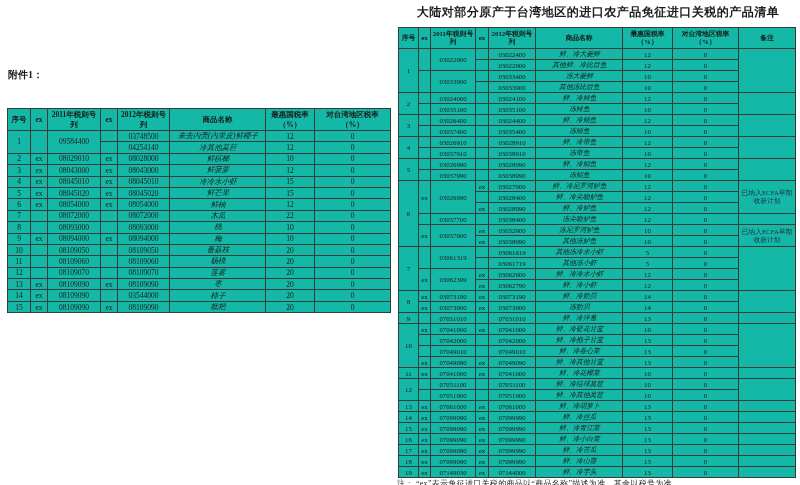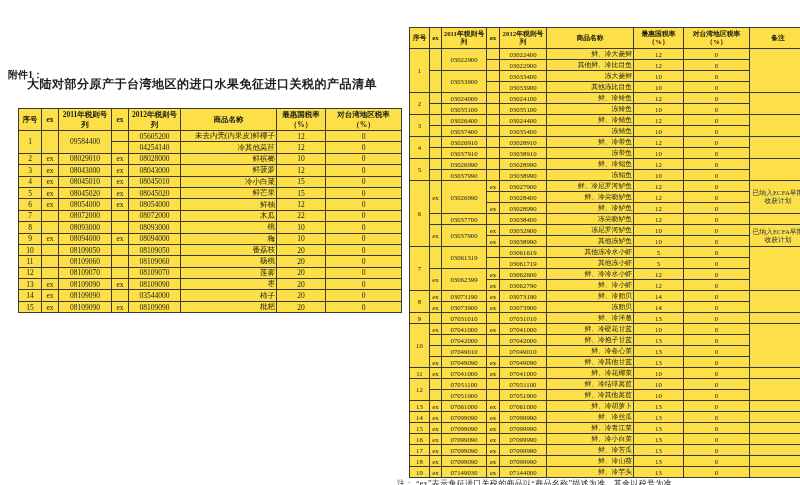--- a/index.html
+++ b/index.html
@@ -4,40 +4,40 @@
 <style>
   html,body{margin:0;padding:0;background:#ffffff;}
   .page{
     position:relative;width:800px;height:485px;background:#fff;overflow:hidden;
     font-family:"Liberation Serif","DejaVu Serif",serif;color:#1b1b1b;
   }
   .attach{position:absolute;left:8px;top:68px;font-size:10px;font-weight:bold;}
   .title{position:absolute;font-weight:bold;letter-spacing:0.5px;}
   .title-left{left:27px;top:76px;font-size:12px;}
   .title-right{left:398px;top:4px;width:400px;text-align:center;font-size:12px;}
-  table{border-collapse:collapse;table-layout:fixed;position:absolute;background:#fde047;margin-left:11px;}
+  table{border-collapse:collapse;table-layout:fixed;position:absolute;background:#14b8a6;}
   th,td{border:1px solid #3a3a3a;overflow:hidden;text-align:center;vertical-align:middle;
         white-space:nowrap;padding:0 1px;box-sizing:border-box;}
   th{font-weight:bold;white-space:normal;line-height:1.25;}
-  td.name{text-align:right;padding-left:2px;}
+  td.name{text-align:center;padding-left:2px;font-style:italic;}
   td.remark{white-space:normal;line-height:1.15;color:#24324a;}
   .tbl-left{left:7px;top:108px;width:383px;font-size:7.5px;}
   .tbl-left th{font-size:7.5px;height:22px;}
   .tbl-left td{height:11.4px;}
   .tbl-right{left:398px;top:27px;width:397px;font-size:6.8px;}
   .tbl-right th{font-size:6.8px;height:21px;}
   .tbl-right td{height:9.6px;}
   .note{position:absolute;left:397px;top:478px;font-size:8px;letter-spacing:0.3px;}
 </style>
 </head>
 <body>
 
 <div class="page">
   <div class="attach">附件1：</div>
-  <div class="title title-left">大陆对部分原产于台湾地区的进口水果免征进口关税的产品清单</div>
+  <div class="title title-right">大陆对部分原产于台湾地区的进口农产品免征进口关税的产品清单</div>
   <table class="tbl-left" id="tbl-left">
       <colgroup>
         <col style="width: 23px;">
         <col style="width: 17px;">
         <col style="width: 53px;">
         <col style="width: 17px;">
         <col style="width: 52px;">
         <col style="width: 96px;">
         <col style="width: 49px;">
         <col style="width: 76px;">
@@ -53,21 +53,21 @@
           <th>最惠国税率（%）</th>
           <th>对台湾地区税率（%）</th>
         </tr>
       </thead>
       <tbody>
         <tr>
           <td rowspan="2">1</td>
           <td rowspan="2"></td>
           <td rowspan="2">09584400</td>
           <td></td>
-          <td>05605200</td>
+          <td>03748500</td>
           <td class="name">未去内壳(内果皮)鲜椰子</td>
           <td>12</td>
           <td>0</td>
         </tr>
         <tr>
           <td></td>
           <td>04254140</td>
           <td class="name">冷其他莴苣</td>
           <td>12</td>
           <td>0</td>
@@ -91,21 +91,21 @@
           <td class="name">鲜菠萝</td>
           <td>12</td>
           <td>0</td>
         </tr>
         <tr>
           <td>4</td>
           <td>ex</td>
           <td>08045010</td>
           <td>ex</td>
           <td>08045010</td>
-          <td class="name">冷小白菜</td>
+          <td class="name">冷冷水小虾</td>
           <td>15</td>
           <td>0</td>
         </tr>
         <tr>
           <td>5</td>
           <td>ex</td>
           <td>08045020</td>
           <td>ex</td>
           <td>08045020</td>
           <td class="name">鲜芒果</td>

